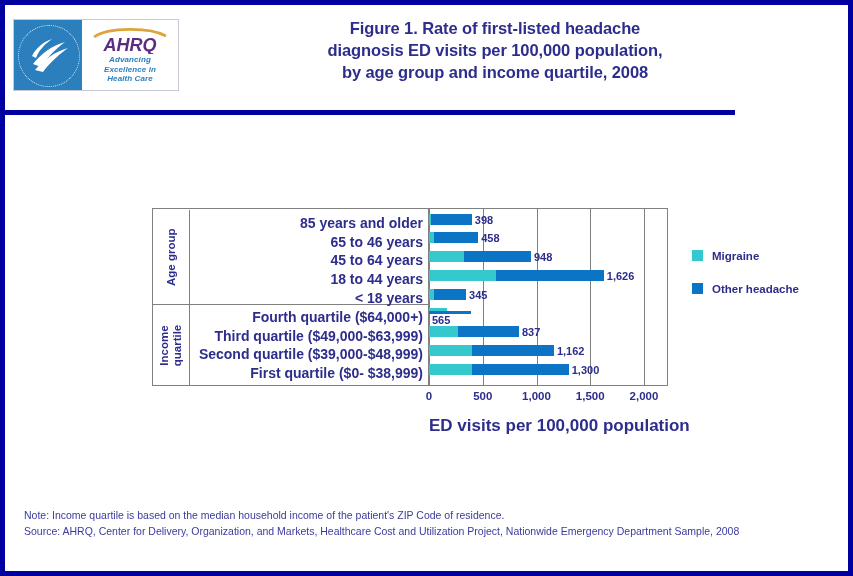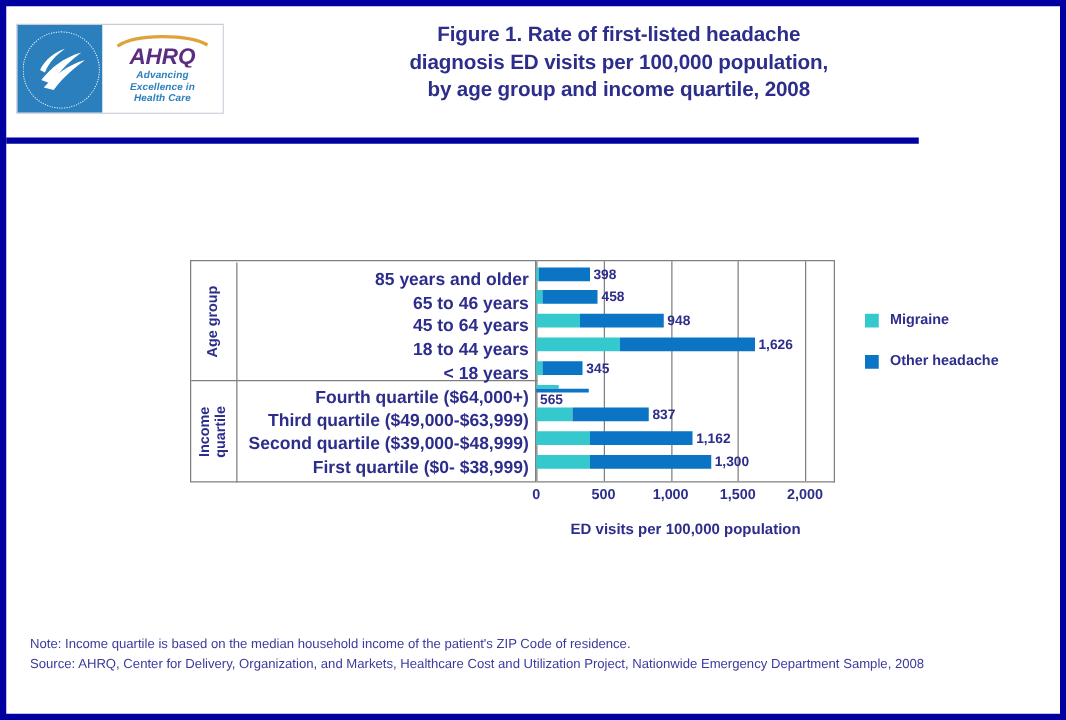--- a/index.html
+++ b/index.html
@@ -129,29 +129,29 @@
   }
   .xticks{
     position:absolute;left:277px;top:182px;width:239px;height:16px;
   }
   .xtick{
     position:absolute;top:0;transform:translateX(-50%);
     color:#2d2d8c;font-size:11.5px;font-weight:bold;white-space:nowrap;
   }
   .xaxis-title{
     position:absolute;left:277px;top:208px;width:239px;
-    text-align:center;color:#2d2d8c;font-size:12px;font-weight:bold;
+    text-align:center;color:#2d2d8c;font-size:17px;font-weight:bold;
     white-space:nowrap;
   }
   
   .legend{
     position:absolute;left:692px;top:250px;width:150px;
   }
   .legend-item{
-    display:flex;align-items:flex-end;margin-bottom:21px;
+    display:flex;align-items:flex-start;margin-bottom:21px;
   }
   .legend-sw{width:11px;height:11px;margin-right:9px;flex:0 0 auto;}
   .legend-lb{color:#2d2d8c;font-size:11.5px;font-weight:bold;white-space:nowrap;}
   
   .footer{
     position:absolute;left:24px;top:508px;width:790px;
     color:#3b3b9e;font-size:10.5px;line-height:15.5px;
   }
   .footer div{white-space:normal;}
 </style>

